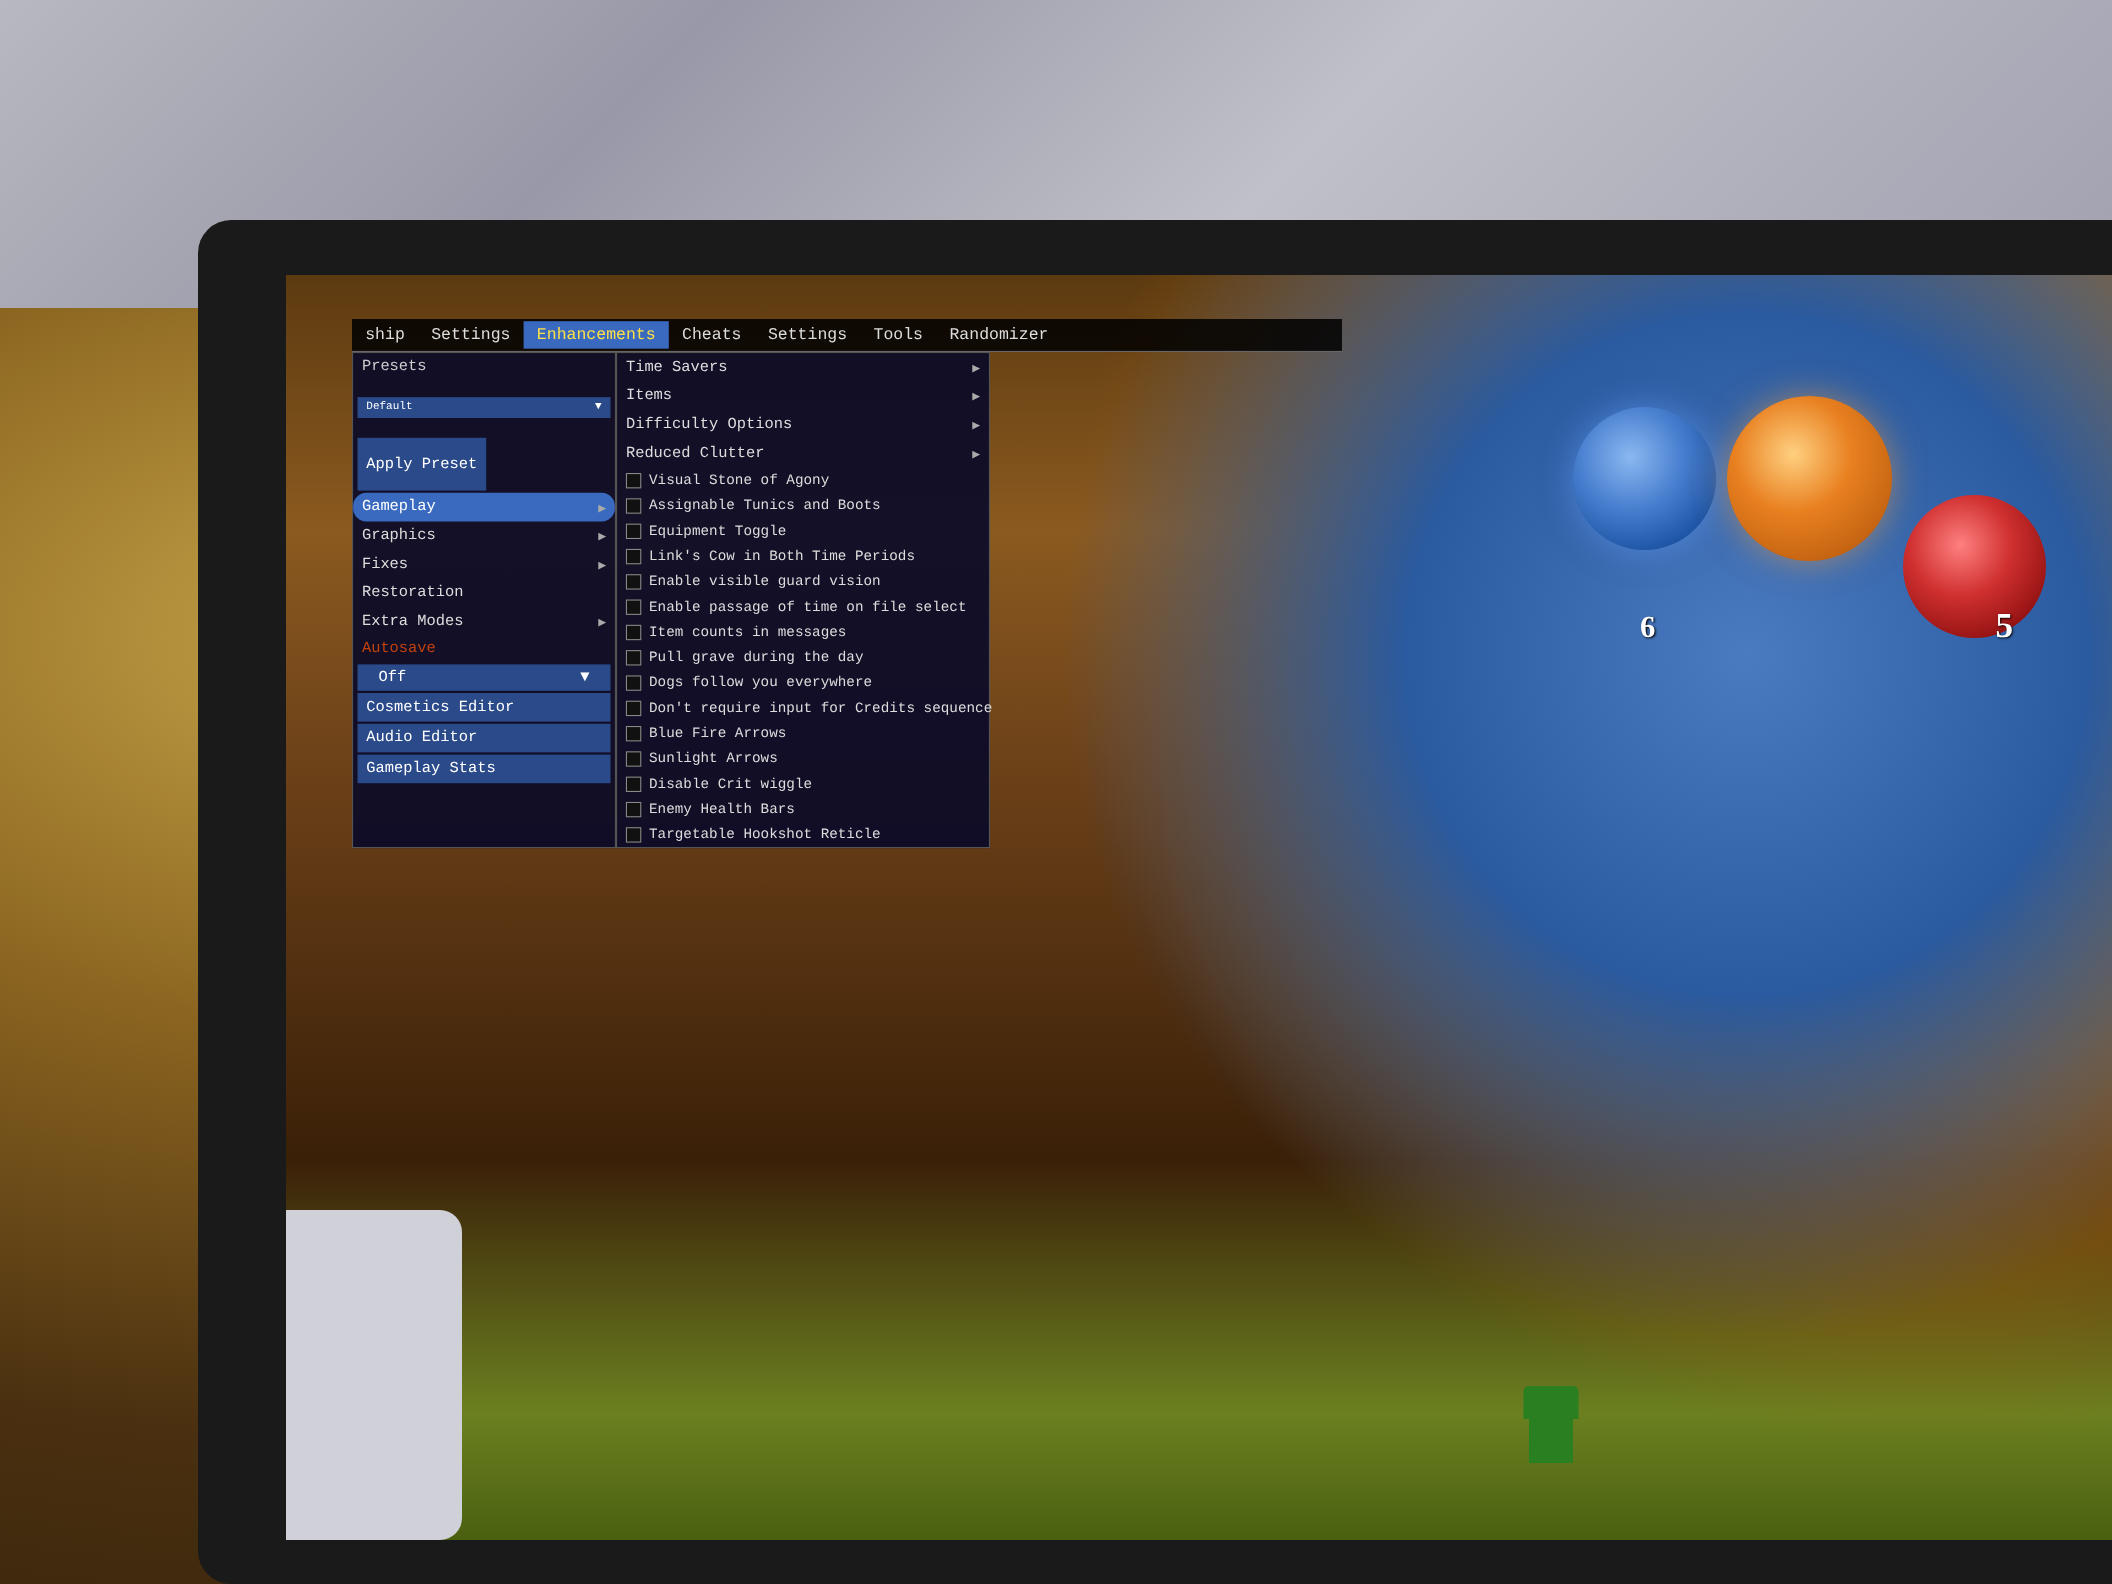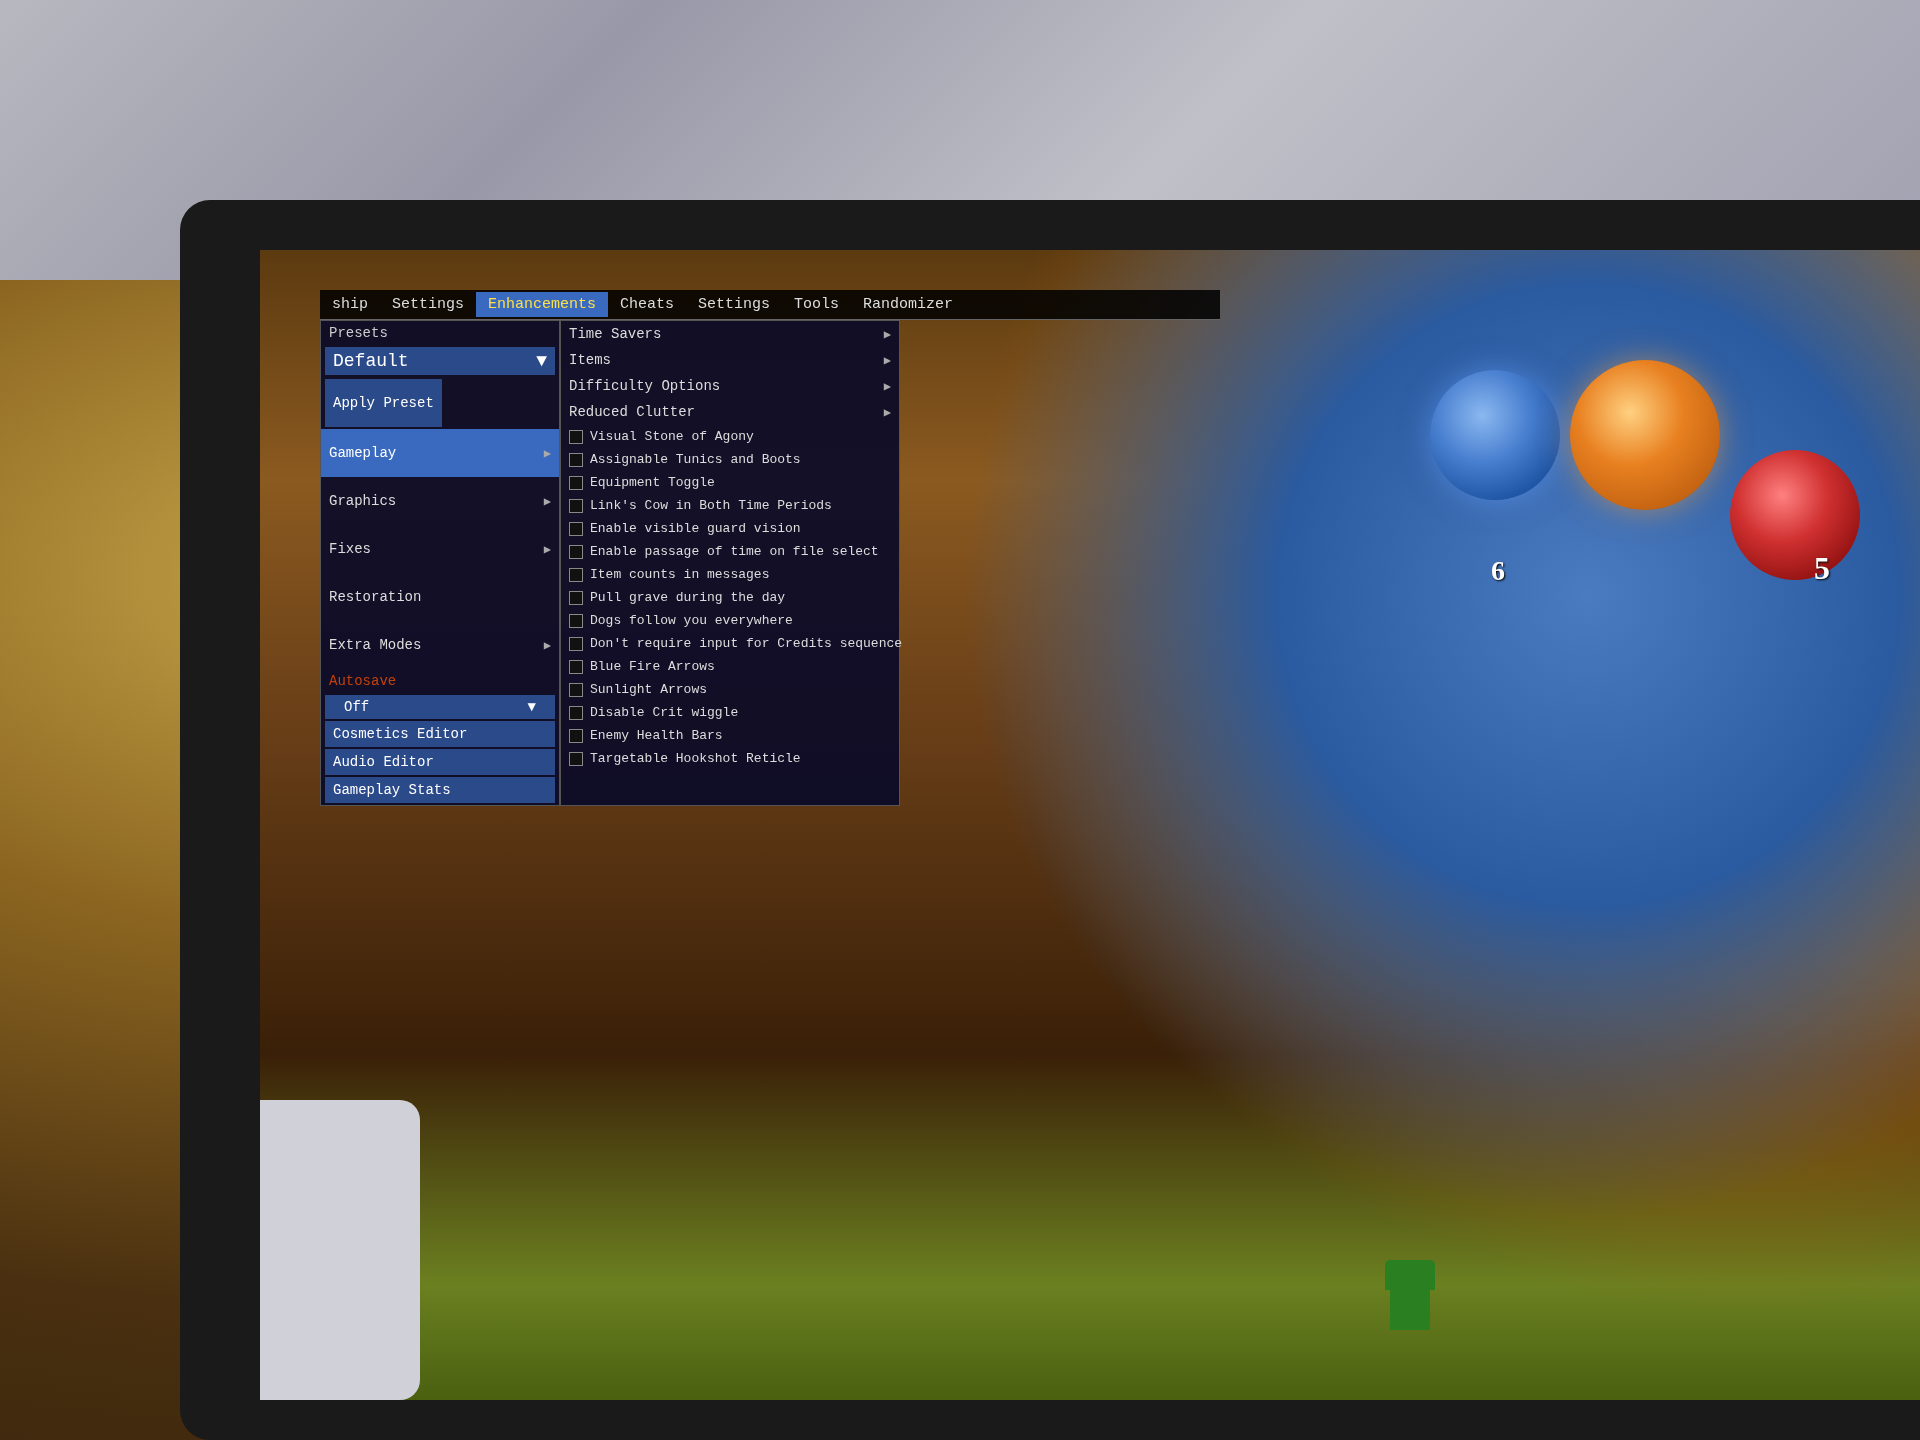--- a/index.html
+++ b/index.html
@@ -197,23 +197,23 @@
       font-size: 14px;
       padding: 4px 8px;
     }
 
     .preset-dropdown {
       display: flex;
       align-items: center;
       justify-content: space-between;
       background: #2a4a8a;
       color: white;
-      font-size: 18px;
+      font-size: 10px;
       padding: 4px 8px;
-      margin: 2px 4px;
+      margin: 16px 4px;
       cursor: pointer;
     }
 
     .preset-dropdown .arrow {
       color: white;
     }
 
     .apply-btn {
       background: #2a4a8a;
       color: white;
@@ -221,25 +221,26 @@
       padding: 16px 8px;
       margin: 2px 4px;
       cursor: pointer;
       display: inline-block;
     }
 
     .menu-item {
       display: flex;
       align-items: center;
       justify-content: space-between;
-      padding: 16px 8px;
+      padding: 5px 8px;
       color: #ddd;
       font-size: 14px;
       cursor: pointer;
       white-space: nowrap;
+      border-radius: 12px;
     }
 
     .menu-item:hover, .menu-item.active {
       background: #2a4a8a;
     }
 
     .menu-item.active {
       background: #3a6abf;
       color: white;
     }

